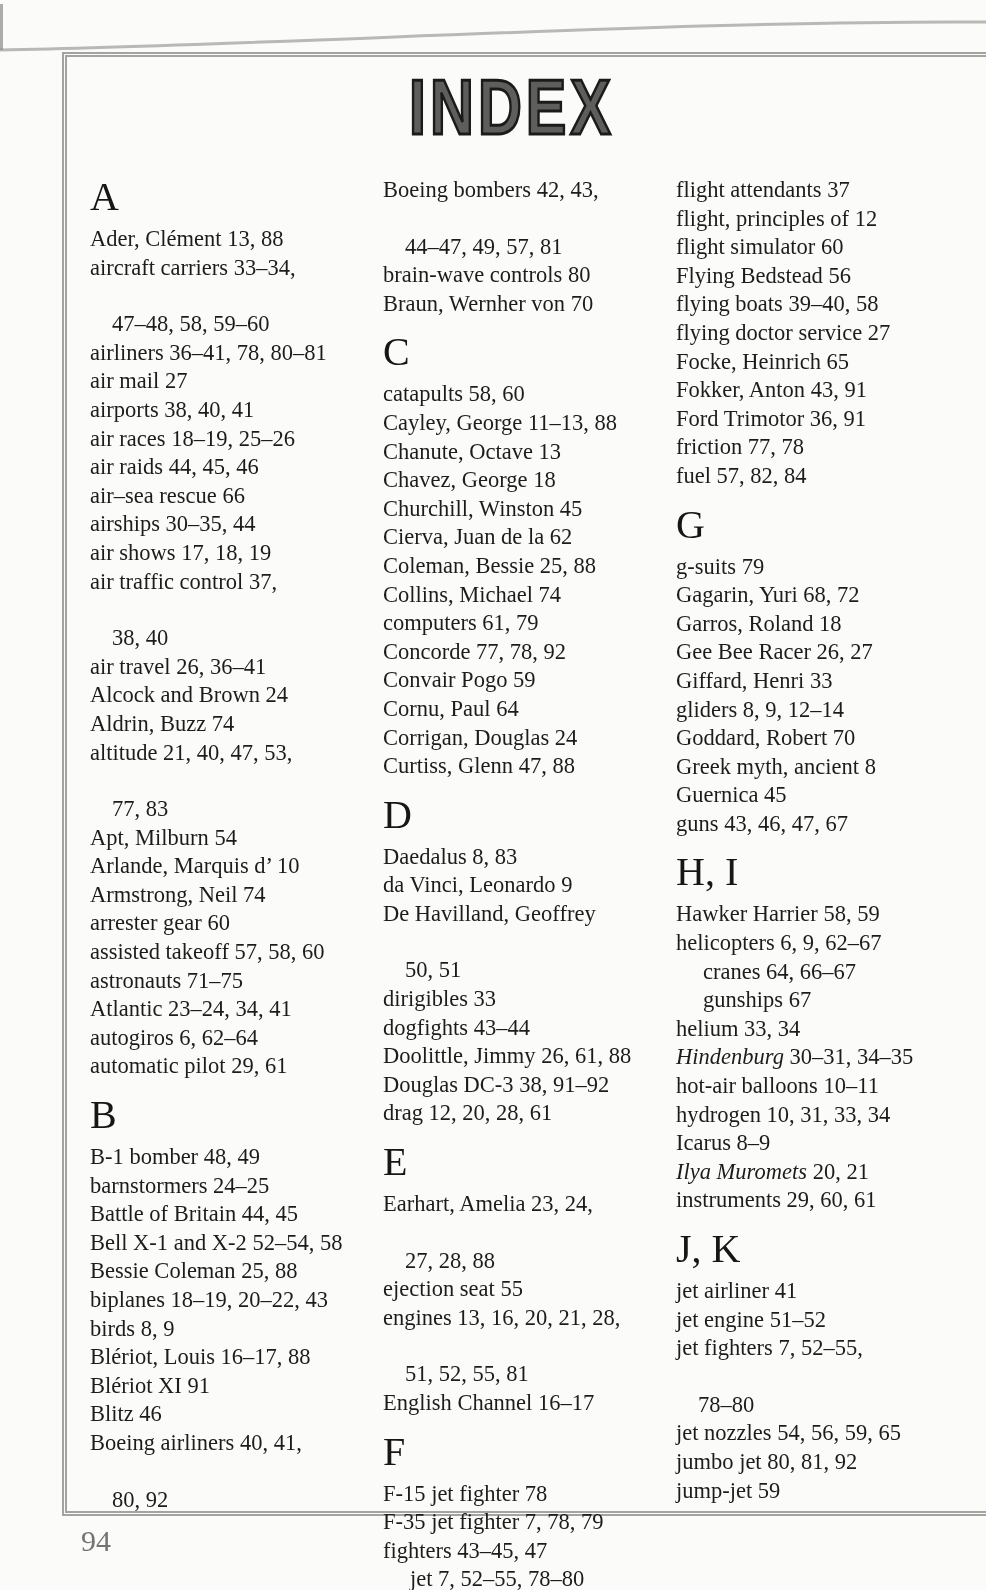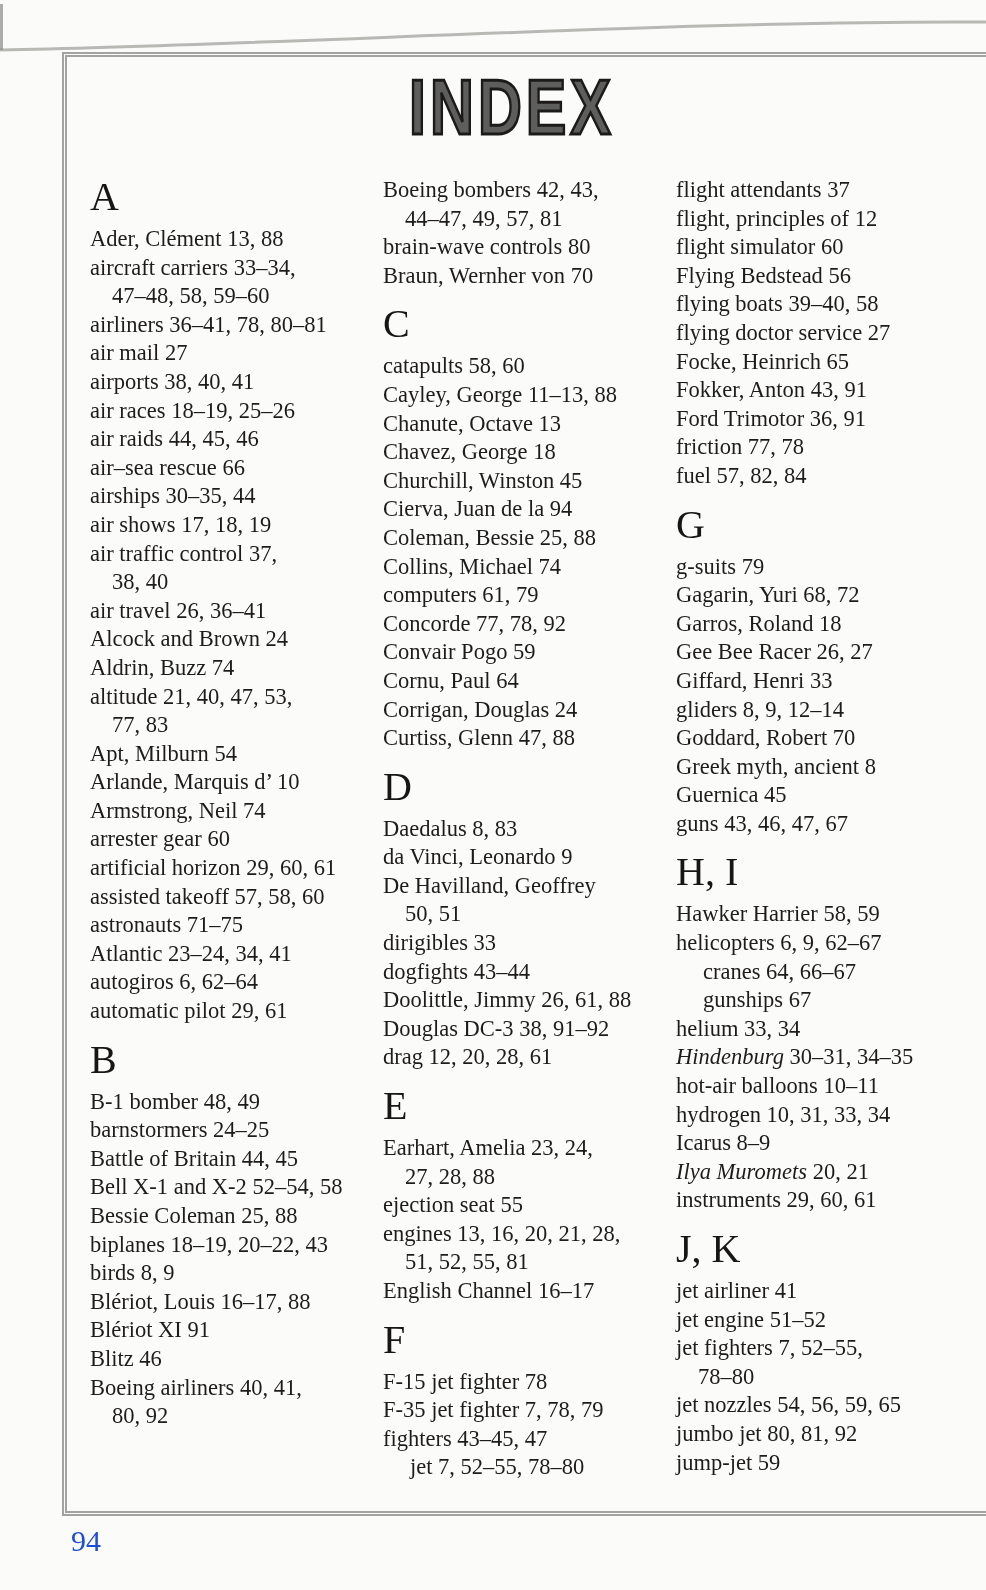--- a/index.html
+++ b/index.html
@@ -60,27 +60,27 @@
     color:#181614;
   }
   .col .letter:first-child{ margin-top:0; }
   .entry{
     font-size:22.5px;
     line-height:28.6px;
     white-space:nowrap;
     color:#1e1c1a;
   }
   .entry.sub{ padding-left:27px; }
-  .entry .cont{ padding-left:22px; }
+  .entry .cont{ padding-left:22px;margin-top:28px; }
   .entry i{ font-style:italic; }
   .pageno{
     position:absolute;
-    left:71px; top:1524px;
+    left:81px; top:1524px;
     font-size:30px;
-    color:#1d4ed8;
+    color:#737373;
   }
 </style>
 </head>
 <body>
 
 <div id="page">
   <svg class="scan-top" viewBox="0 0 986 60" preserveAspectRatio="none">
     <path d="M0,42 C300,36 700,12 986,14" fill="none" stroke="#b8b8b4" stroke-width="3"></path>
   </svg>
   <div class="scan-left"></div>
@@ -104,21 +104,20 @@
         <div class="entry">air shows 17, 18, 19</div>
         <div class="entry">air traffic control 37,<div class="cont">38, 40</div></div>
         <div class="entry">air travel 26, 36–41</div>
         <div class="entry">Alcock and Brown 24</div>
         <div class="entry">Aldrin, Buzz 74</div>
         <div class="entry">altitude 21, 40, 47, 53,<div class="cont">77, 83</div></div>
         <div class="entry">Apt, Milburn 54</div>
         <div class="entry">Arlande, Marquis d’ 10</div>
         <div class="entry">Armstrong, Neil 74</div>
         <div class="entry">arrester gear 60</div>
-        <div class="entry">artificial horizon 29, 60, 61</div>
         <div class="entry">assisted takeoff 57, 58, 60</div>
         <div class="entry">astronauts 71–75</div>
         <div class="entry">Atlantic 23–24, 34, 41</div>
         <div class="entry">autogiros 6, 62–64</div>
         <div class="entry">automatic pilot 29, 61</div>
         <div class="letter">B</div>
         <div class="entry">B-1 bomber 48, 49</div>
         <div class="entry">barnstormers 24–25</div>
         <div class="entry">Battle of Britain 44, 45</div>
         <div class="entry">Bell X-1 and X-2 52–54, 58</div>
@@ -133,21 +132,21 @@
     <div class="col">
         <div class="entry">Boeing bombers 42, 43,<div class="cont">44–47, 49, 57, 81</div></div>
         <div class="entry">brain-wave controls 80</div>
         <div class="entry">Braun, Wernher von 70</div>
         <div class="letter">C</div>
         <div class="entry">catapults 58, 60</div>
         <div class="entry">Cayley, George 11–13, 88</div>
         <div class="entry">Chanute, Octave 13</div>
         <div class="entry">Chavez, George 18</div>
         <div class="entry">Churchill, Winston 45</div>
-        <div class="entry">Cierva, Juan de la 94</div>
+        <div class="entry">Cierva, Juan de la 62</div>
         <div class="entry">Coleman, Bessie 25, 88</div>
         <div class="entry">Collins, Michael 74</div>
         <div class="entry">computers 61, 79</div>
         <div class="entry">Concorde 77, 78, 92</div>
         <div class="entry">Convair Pogo 59</div>
         <div class="entry">Cornu, Paul 64</div>
         <div class="entry">Corrigan, Douglas 24</div>
         <div class="entry">Curtiss, Glenn 47, 88</div>
         <div class="letter">D</div>
         <div class="entry">Daedalus 8, 83</div>

